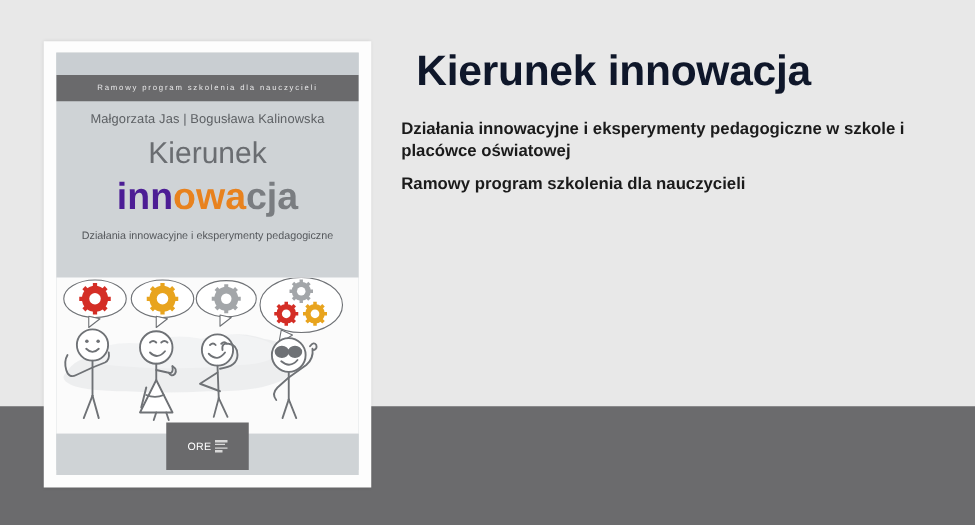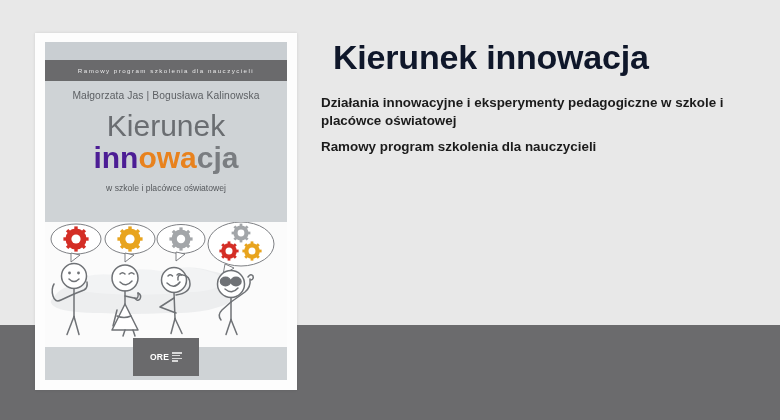--- a/index.html
+++ b/index.html
@@ -80,21 +80,21 @@
     color: #5d6064;
     letter-spacing: 0.1px;
     white-space: nowrap;
   }
   #cover-title1 {
     position: absolute;
     left: 0;
     top: 68px;
     width: 242px;
     text-align: center;
-    font-size: 30px;
+    font-size: 24px;
     color: #6a6d71;
     letter-spacing: 0px;
     line-height: 1.05;
   }
   #cover-title2 {
     position: absolute;
     left: 0;
     top: 100px;
     width: 242px;
     text-align: center;
@@ -143,21 +143,21 @@
     height: 38px;
     background: #6a6a6c;
     display: flex;
     align-items: center;
     justify-content: center;
     gap: 3px;
   }
   #ore-logo-box .ore-word {
     color: #ffffff;
     font-size: 8.5px;
-    font-weight: bold;
+    font-weight: normal;
     letter-spacing: 0.2px;
     display: flex;
     align-items: center;
   }
   #ore-logo-box .ore-lines {
     display: flex;
     flex-direction: column;
     gap: 1.5px;
   }
   #ore-logo-box .ore-lines i {
@@ -215,21 +215,21 @@
 
       <div id="cover-banner">Ramowy program szkolenia dla nauczycieli</div>
 
       <div id="cover-authors">Małgorzata Jas | Bogusława Kalinowska</div>
 
       <div id="cover-title1">Kierunek</div>
 
       <div id="cover-title2"><span class="seg-red">inn</span><span class="seg-orng">owa</span><span class="seg-gray">cja</span></div>
 
       <div id="cover-subtitle">
-        <div>w szkole i placówce oświatowej</div>
+        <div>Działania innowacyjne i eksperymenty pedagogiczne</div>
       </div>
 
       <div id="cover-illus">
         <svg viewBox="0 0 242 125" width="242" height="125">
 
           <g opacity="0.55">
             <path d="M8 76 q10 -16 34 -12 q14 -14 40 -8 q16 -12 40 -5 q20 -10 44 -2
                      q22 3 24 16 q4 14 -16 20 q-20 7 -52 6 q-34 2 -66 0 q-32 0 -44 -5
                      q-10 -5 -4 -10 z" fill="#e3e5e7"></path>
             <path d="M26 60 q18 -10 44 -7 q20 -9 46 -4 q24 -7 46 0 q16 4 14 12

